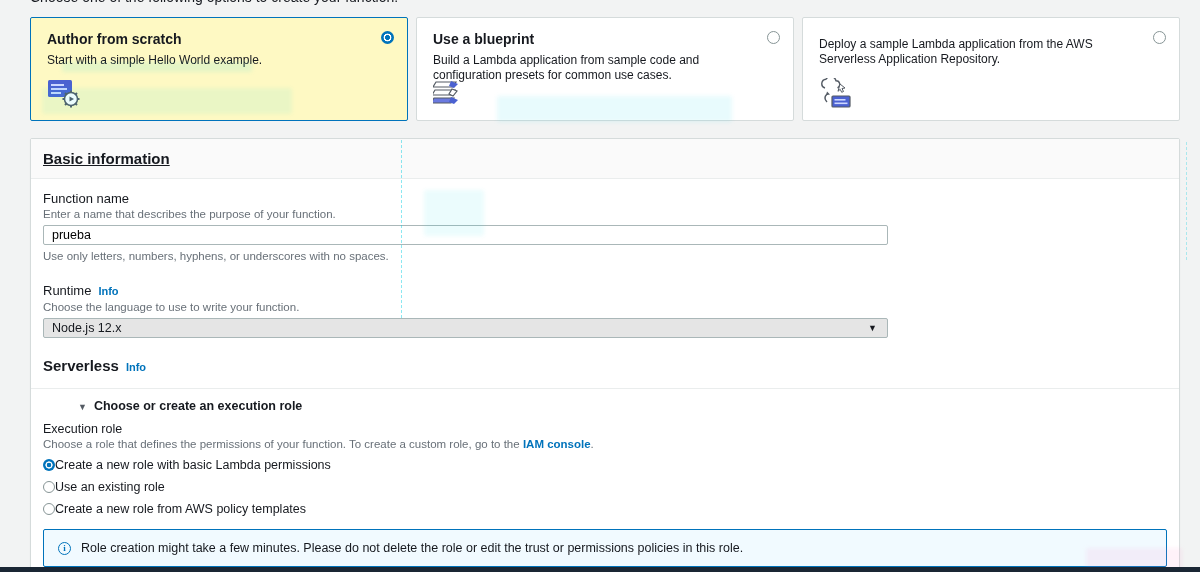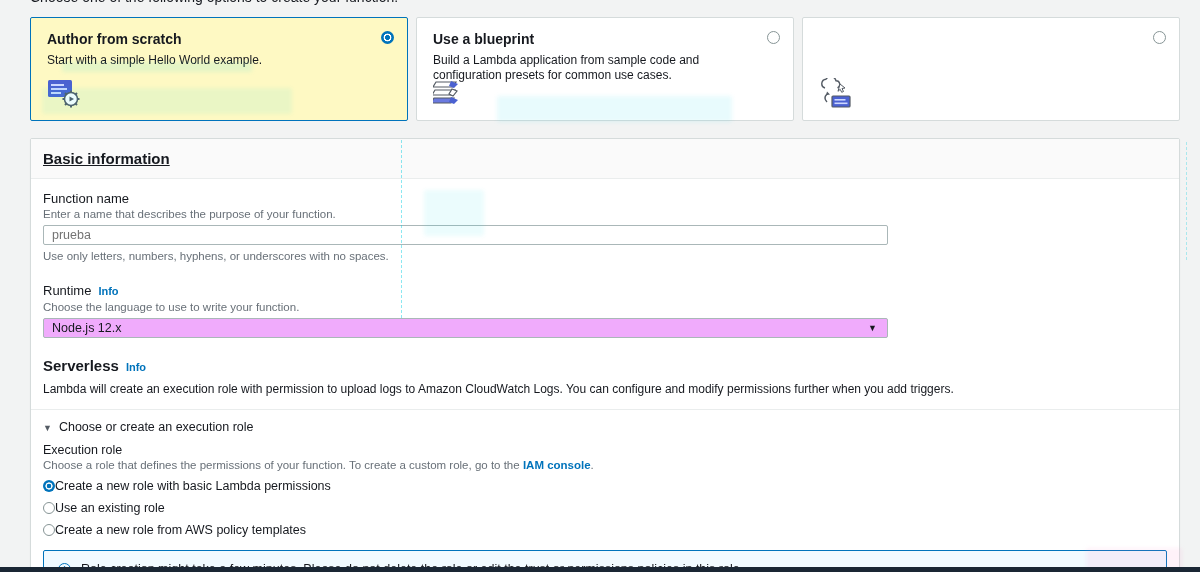--- a/index.html
+++ b/index.html
@@ -23,32 +23,32 @@
 
   
   .panel { margin-top:17px; background:#fff; border:1px solid #d5dbdb; border-radius:2px; box-shadow:0 1px 1px rgba(0,28,36,.1); }
   .panel-header { padding:11px 12px; background:#fafafa; border-bottom:1px solid #eaeded; }
   .panel-header h2 { font-size:15px; font-weight:700; color:#16191f;text-decoration:underline; }
   .panel-body { padding:12px 12px 16px; }
 
   .field-label { font-size:13px; color:#16191f; }
   .info-link { font-size:11px; font-weight:700; color:#0073bb; margin-left:7px; cursor:pointer;margin-top:12px; }
   .field-desc { font-size:11.5px; color:#687078; margin-top:2px; }
-  .text-input { display:block; width:845px; height:20px; margin-top:5px; border:1px solid #aab7b8; border-radius:2px; padding:0 8px; font-size:12.5px; font-family:"Liberation Sans",sans-serif; color:#737373; background:#fff; }
+  .text-input { display:block; width:845px; height:20px; margin-top:5px; border:1px solid #aab7b8; border-radius:2px; padding:0 8px; font-size:12.5px; font-family:"Liberation Sans",sans-serif; color:#000000; background:#fff; }
   .hint { font-size:11.5px; color:#687078; margin-top:5px; }
 
   .group { margin-top:19px; }
-  .select { width:845px; height:20px; margin-top:5px; border:1px solid #aab7b8; border-radius:2px; background:#f0abfc; display:flex; align-items:center; justify-content:space-between; padding:0 10px 0 8px; font-size:12.5px; cursor:pointer; }
+  .select { width:845px; height:20px; margin-top:5px; border:1px solid #aab7b8; border-radius:2px; background:#e5e5e5; display:flex; align-items:center; justify-content:space-between; padding:0 10px 0 8px; font-size:12.5px; cursor:pointer; }
   .select .caret { font-size:9px; color:#16191f; }
 
   .section-title { font-size:15px; font-weight:700; color:#16191f; }
   .perm-desc { font-size:12px; color:#16191f; margin-top:7px; }
 
   .divider { border:none; border-top:1px solid #eaeded; margin:13px -12px 0; }
-  .expander { padding:10px 0 9px; font-size:12.5px; font-weight:400; color:#16191f; cursor:pointer; }
+  .expander { padding:10px 0 9px; font-size:12.5px; font-weight:700; color:#16191f; cursor:pointer;margin-left:35px; }
   .expander .tri { font-size:9px; color:#545b64; margin-right:7px; }
 
   .exec-label { font-size:12.5px; color:#16191f; }
   .exec-desc { font-size:11.5px; color:#687078; margin-top:2px; }
   .exec-desc .iam-link { color:#0073bb; font-weight:700; cursor:pointer; }
 
   .radio-row { display:flex; align-items:center; gap:0; margin-top:8px; cursor:pointer; }
   .radio-row .rb { width:12px; height:12px; border-radius:50%; border:1px solid #879596; background:#fff; flex:none; }
   .radio-row .rb.checked { border:none; background:radial-gradient(circle, #0073bb 0 2px, #ffffff 2.6px 3.3px, #0073bb 3.9px 6.5px); }
   .radio-row .rlabel { font-size:12.5px; color:#16191f; }
@@ -119,20 +119,21 @@
           <path d="M18 1 l7 3 l-4 4 l-5 -2 z" fill="#4b61d1"></path>
           <path d="M2 10 h20 l-3 5 h-20 z" fill="#ffffff" stroke="#545b64" stroke-width="1.2"></path>
           <path d="M19 9 l5 2 l-4 5 l-4 -2 z" fill="#ffffff" stroke="#545b64" stroke-width="1.2"></path>
           <path d="M1 18 h20 l-3 5 h-20 z" fill="#6b7ae0" stroke="#545b64" stroke-width="1.2"></path>
           <path d="M18 17 l7 3 l-4 4 l-5 -2 z" fill="#4b61d1"></path>
         </svg>
       </span>
     </div>
 
     <div class="card">
+      <div class="card-desc">Deploy a sample Lambda application from the AWS Serverless Application Repository.</div>
       <span class="radio"></span>
       <span class="card-icon">
         <svg width="38" height="30" viewBox="0 0 38 30">
           <path d="M6 10 a4.5 4.5 0 0 1 1 -8.8 a5.5 5.5 0 0 1 10 1.5 a3.7 3.7 0 0 1 1.5 7.1" fill="none" stroke="#545b64" stroke-width="1.4"></path>
           <path d="M21 6 l5 4 l-3 .5 l1.5 3 l-1.8 .8 l-1.5 -3 l-2.2 2 z" fill="#ffffff" stroke="#545b64" stroke-width="1"></path>
           <path d="M8 16 q-4 4 0 8" fill="none" stroke="#545b64" stroke-width="1.4"></path>
           <path d="M8 13.5 l3 3 l-4 .8 z" fill="#545b64"></path>
           <rect x="13" y="18" width="18" height="11" rx="1" fill="#4b61d1" stroke="#545b64" stroke-width="1.2"></rect>
           <rect x="15.5" y="21" width="11" height="1.6" fill="#cdd7ff"></rect>
           <rect x="15.5" y="24.5" width="13" height="1.6" fill="#cdd7ff"></rect>
@@ -162,21 +163,20 @@
         <div class="select">
           <span>Node.js 12.x</span>
           <span class="caret">▼</span>
         </div>
       </div>
 
       <div class="group">
         <div>
           <span class="section-title">Serverless</span><span class="info-link">Info</span>
         </div>
-        <div class="perm-desc">Lambda will create an execution role with permission to upload logs to Amazon CloudWatch Logs. You can configure and modify permissions further when you add triggers.</div>
       </div>
 
       <hr class="divider">
 
       <div class="expander">
         <span class="tri">▼</span><span>Choose or create an execution role</span>
       </div>
 
       <div>
         <div class="exec-label">Execution role</div>

